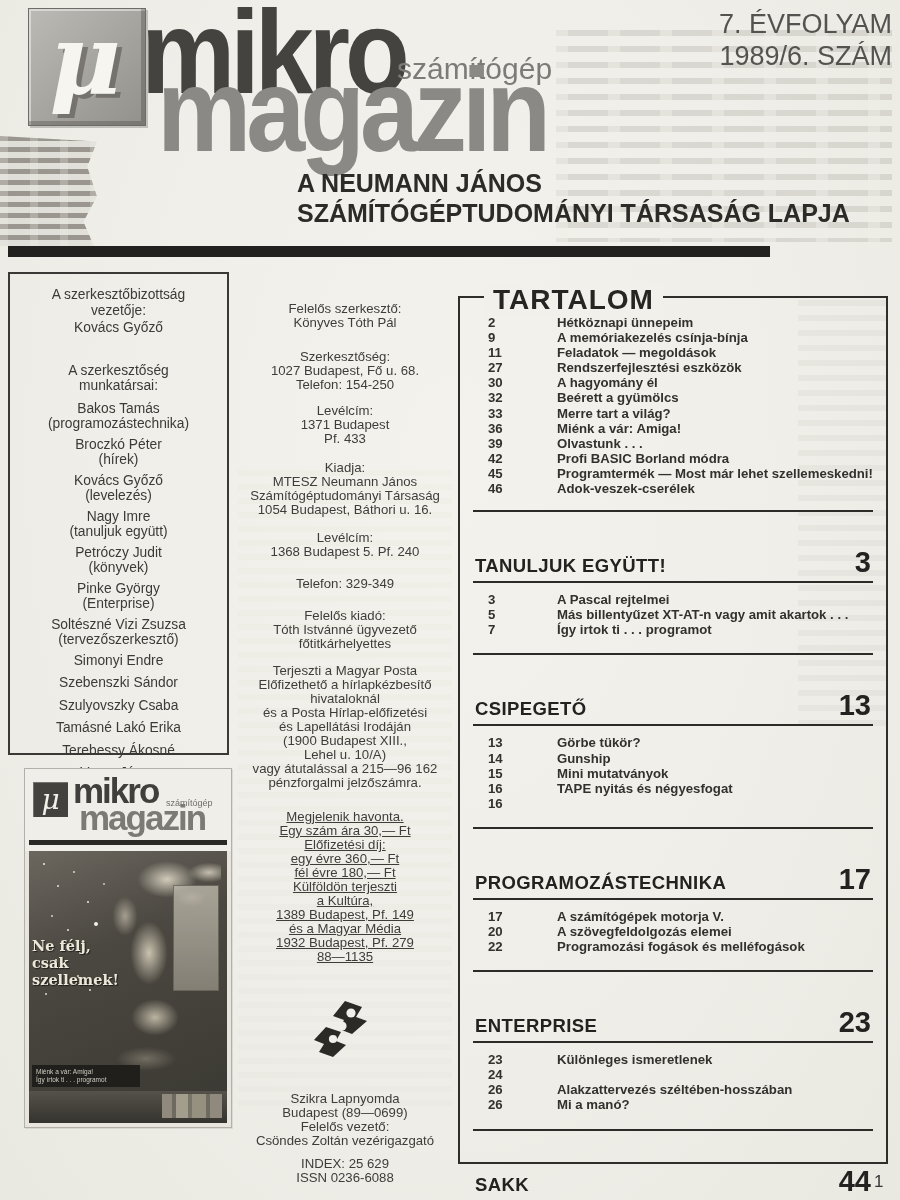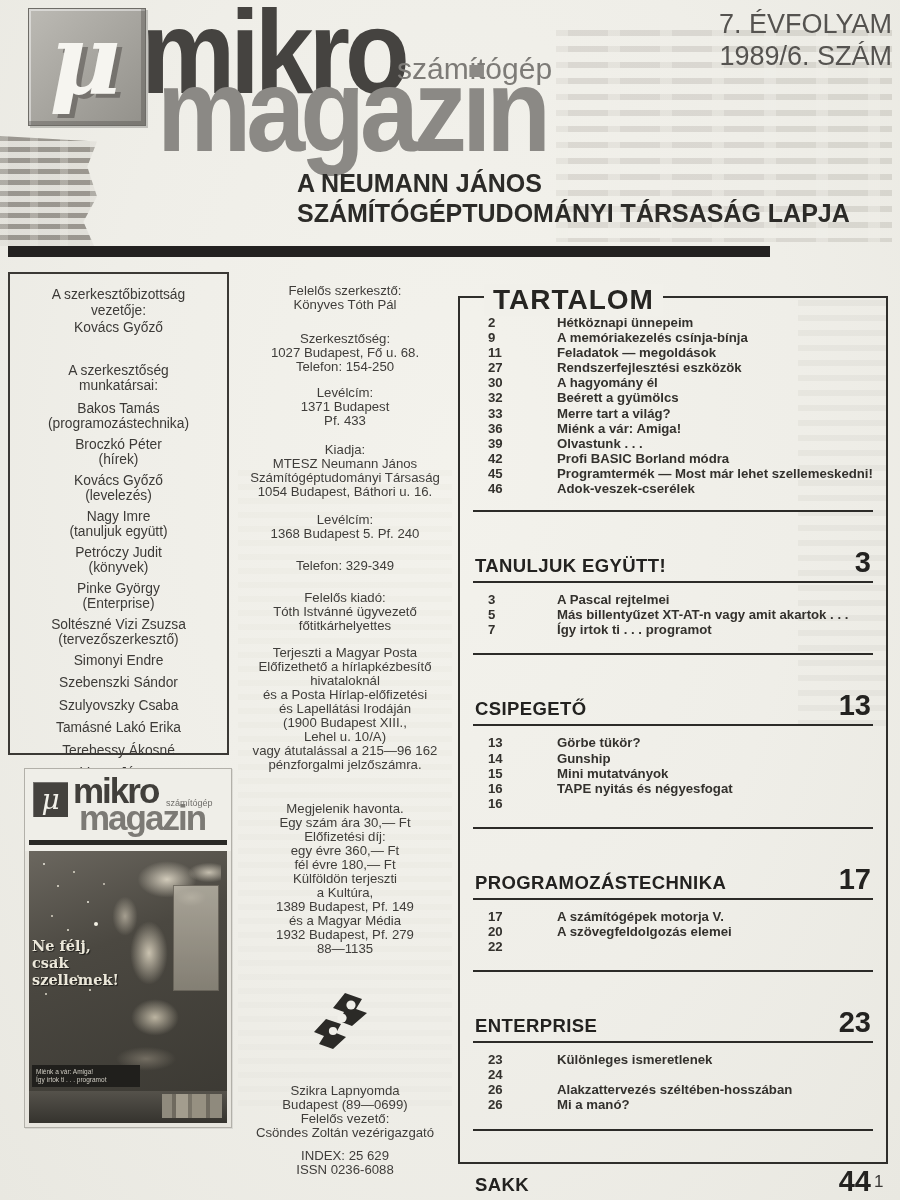--- a/index.html
+++ b/index.html
@@ -91,29 +91,29 @@
   .c-base{position:absolute;left:0;right:0;bottom:0;height:32px;background:linear-gradient(#55524b,#35332e);}
   .c-banner{position:absolute;left:3px;bottom:36px;width:100px;background:#201f1c;padding:3px 4px;
     font-size:6.5px;line-height:8px;color:#cfccc2;white-space:nowrap;overflow:hidden;}
   .c-books{position:absolute;right:5px;bottom:5px;width:60px;height:24px;
     background:linear-gradient(90deg,#8f8a7d 0 10px,#6f6a5f 10px 14px,#a39d8e 14px 26px,#7a7569 26px 30px,#969081 30px 44px,#6f6a5f 44px 48px,#8f8a7d 48px 60px);}
 
   
   .imprint{position:absolute;left:232px;top:278px;width:226px;text-align:center;
     font-size:13.2px;line-height:14px;color:#3f3d3a;}
   .imp-block{margin:0;}
-  .imp-1{margin-top:6px;}
+  .imp-1{margin-top:24px;}
   .imp-2{margin-top:20px;}
   .imp-3{margin-top:12px;}
   .imp-4{margin-top:15px;}
   .imp-5{margin-top:14px;}
   .imp-6{margin-top:18px;}
   .imp-7{margin-top:18px;}
   .imp-8{margin-top:13px;}
-  .imp-9{margin-top:30px;}
+  .imp-9{margin-top:20px;text-decoration:underline;}
   .szikra-logo{margin-top:30px;height:70px;display:flex;align-items:center;justify-content:center;}
   .printer-block{margin-top:28px;}
   .index-block{margin-top:9px;}
 
   
   .toc-box{position:absolute;left:458px;top:296px;width:430px;height:868px;
     border:2px solid #2f2e2b;box-sizing:border-box;padding:0 13px;}
   .toc-title{position:absolute;top:-14px;left:24px;background:#f1f0ea;padding:0 9px;
     font-size:28px;font-weight:bold;letter-spacing:1px;color:#262522;}
   .toc-main{padding:17px 0 4px;}
@@ -437,20 +437,21 @@
             <div class="toc-row">
               <span class="toc-page">17</span>
               <span class="toc-item-title">A számítógépek motorja V.</span>
             </div>
             <div class="toc-row">
               <span class="toc-page">20</span>
               <span class="toc-item-title">A szövegfeldolgozás elemei</span>
             </div>
             <div class="toc-row">
               <span class="toc-page">22</span>
+              <span class="toc-item-title">Programozási fogások és melléfogások</span>
             </div>
           </div>
         </section>
         <section class="toc-section">
           <div class="sec-head">
             <span class="sec-name">ENTERPRISE</span>
             <span class="sec-page">23</span>
           </div>
           <div class="sec-items">
             <div class="toc-row">

